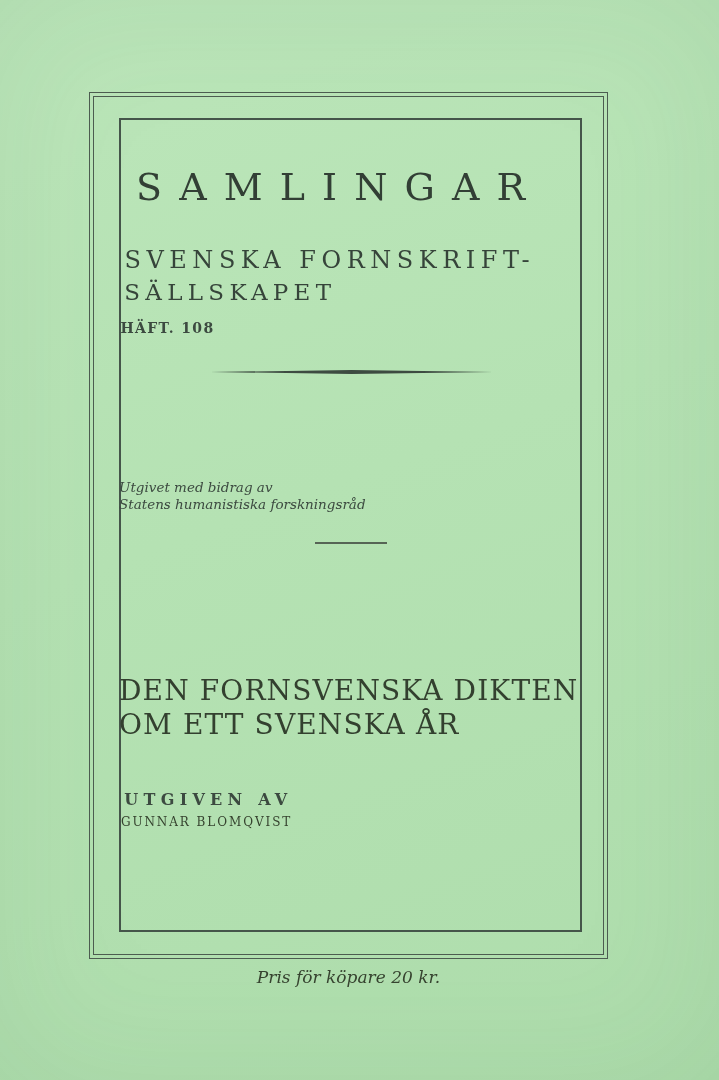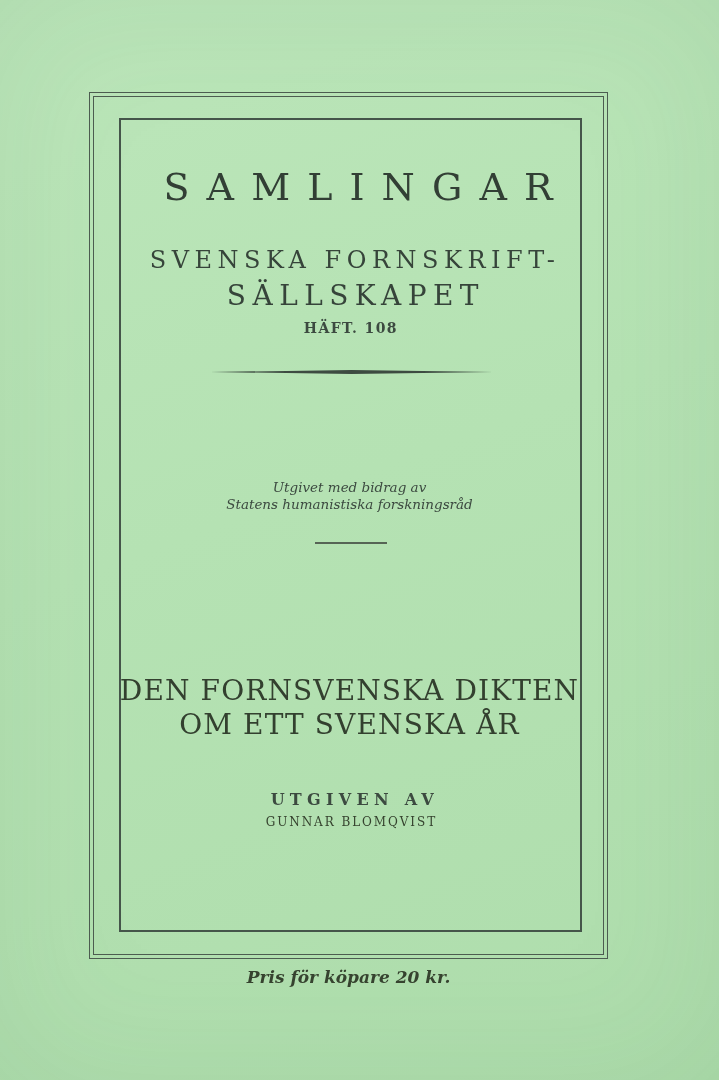--- a/index.html
+++ b/index.html
@@ -39,21 +39,20 @@
     top: 118px;
     width: 459px;
     height: 810px;
     border: 2px solid #45554a;
   }
   
   .tline {
     position: absolute;
     left: 119px;
     width: 461px;
-    text-align: center;
     color: #39463c;
     white-space: nowrap;
   }
   .series-title {
     top: 165px;
     font-size: 38px;
     letter-spacing: 0.45em;
     padding-left: 0.45em;
     color: #323f35;
   }
@@ -66,21 +65,21 @@
   }
   .society-line1 {
     top: 246px;
     font-size: 24px;
     letter-spacing: 0.23em;
     padding-left: 0.23em;
     color: #36443a;
   }
   .society-line2 {
     top: 279px;
-    font-size: 28px;
+    font-size: 23px;
     letter-spacing: 0.23em;
     padding-left: 0.23em;
     color: #36443a;
   }
   .issue-number {
     top: 320px;
     font-size: 14px;
     font-weight: bold;
     letter-spacing: 0.1em;
     padding-left: 0.1em;
@@ -133,21 +132,21 @@
     padding-left: 0.16em;
     color: #35422e;
   }
   .price-note {
     position: absolute;
     left: 89px;
     width: 519px;
     top: 967px;
     text-align: center;
     font-size: 17px;
-    font-weight: bold;
+    font-weight: normal;
     font-style: italic;
     color: #36432f;
     white-space: nowrap;
   }
 </style>
 </head>
 <body>
 
 <div class="cover">
 

